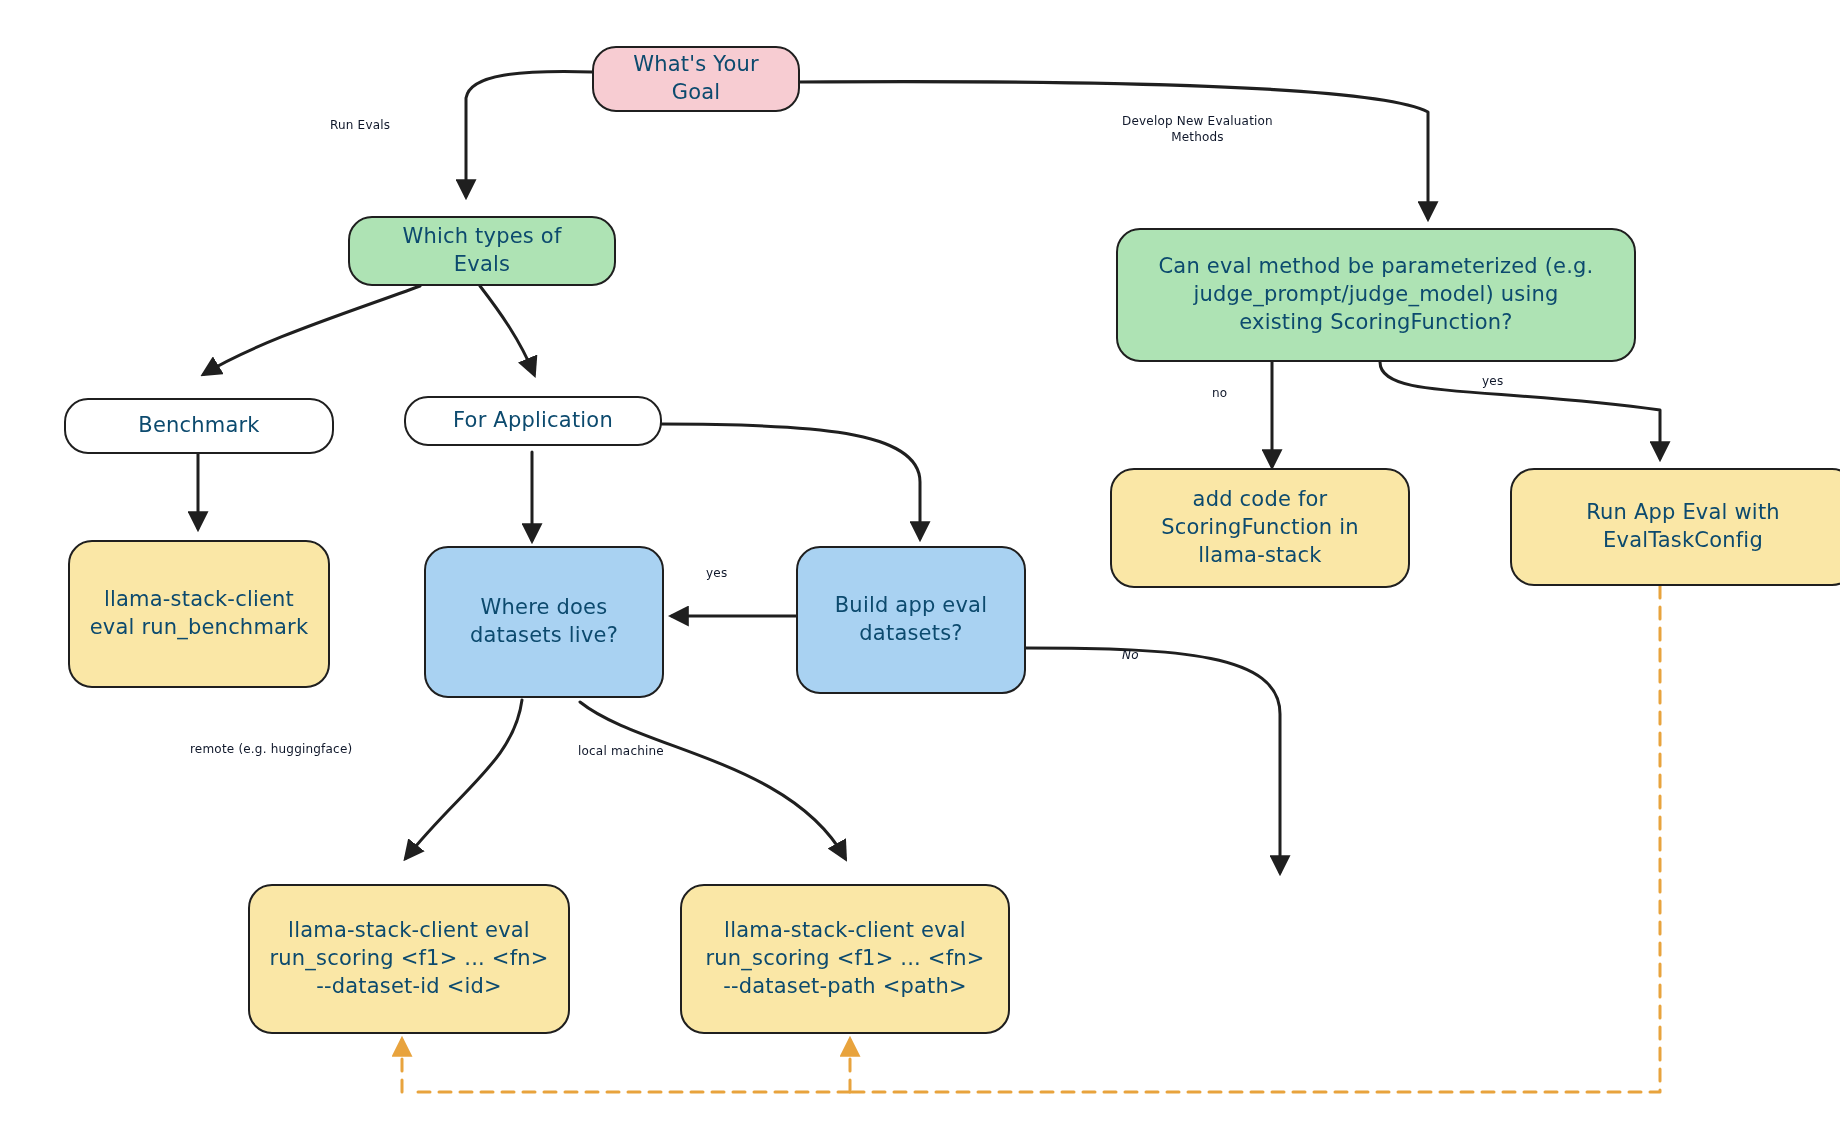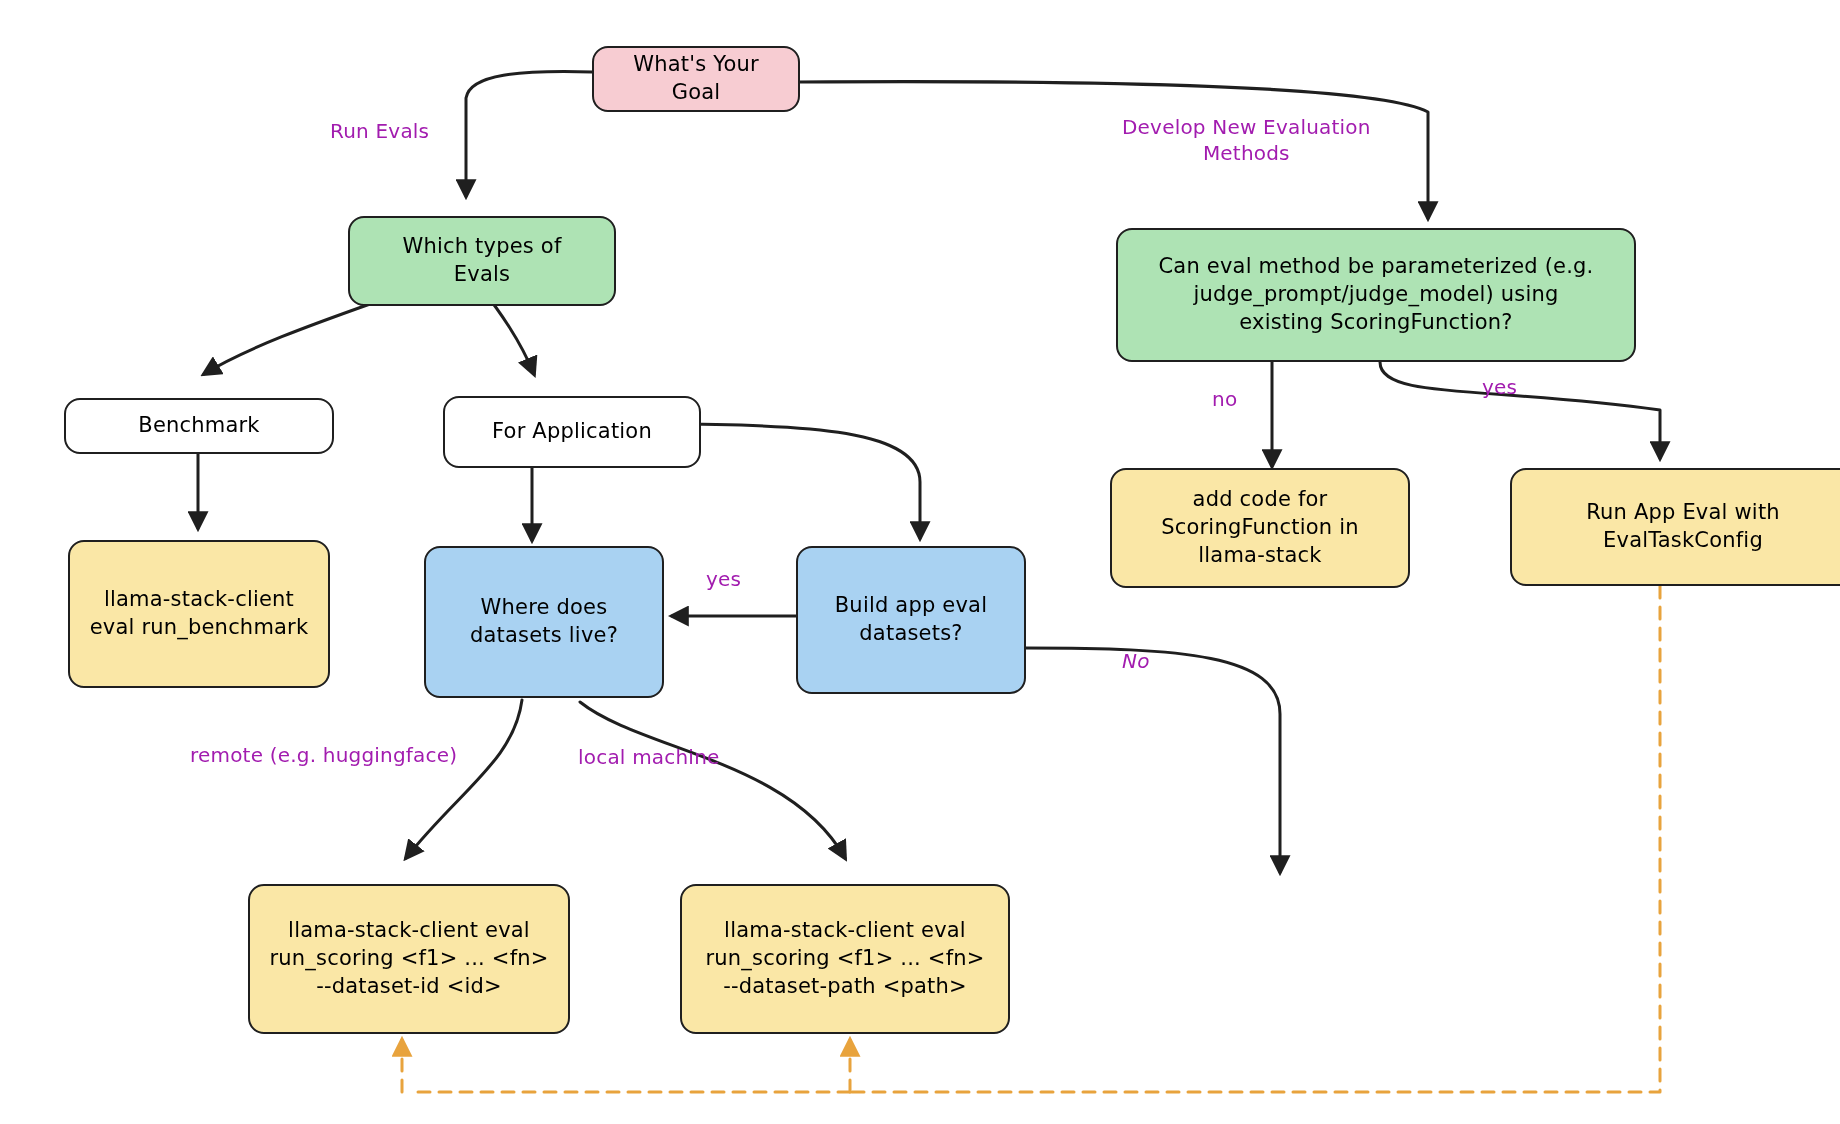--- a/index.html
+++ b/index.html
@@ -26,42 +26,42 @@
     pointer-events: none;
   }
   .node {
     position: absolute;
     box-sizing: border-box;
     display: flex;
     align-items: center;
     justify-content: center;
     text-align: center;
     border: 2.5px solid #1f1f1f;
-    border-radius: 16px;
+    border-radius: 24px;
     font-size: 21px;
     line-height: 1.32;
-    color: #000000;
+    color: #0c4a6e;
     padding: 6px 10px;
     white-space: pre-line;
     letter-spacing: 0.2px;
   }
   .node.pink   { background: #f7ccd2; }
   .node.green  { background: #aee3b4; }
   .node.yellow { background: #fae7a6; }
   .node.blue   { background: #a9d2f2; }
   .node.white  { background: #ffffff; }
   .node.dashed {
     border-style: dashed;
     border-width: 3px;
     background: #fae7a6;
   }
   .edge-label {
     position: absolute;
-    font-size: 20px;
-    color: #a21caf;
+    font-size: 12px;
+    color: #0f172a;
     white-space: pre-line;
     line-height: 1.3;
     letter-spacing: 0.2px;
   }
 </style>
 </head>
 <body>
 
 <div id="canvas">
 
@@ -108,26 +108,26 @@
       <path d="M 1660 586 L 1660 1092 L 850 1092"></path>
       <path d="M 850 1092 L 410 1092"></path>
       <path d="M 850 1092 L 850 1040" marker-end="url(#arrow-o)"></path>
       <path d="M 402 1092 L 402 1040" marker-end="url(#arrow-o)"></path>
     </g>
   </svg>
 
   <div class="node pink" style="left:592px; top:46px; width:208px; height:66px;">What's Your
 Goal</div>
 
-  <div class="node green" style="left:348px; top:216px; width:268px; height:90px;">Which types of
+  <div class="node green" style="left:348px; top:216px; width:268px; height:70px;">Which types of
 Evals</div>
 
   <div class="node white" style="left:64px; top:398px; width:270px; height:56px;">Benchmark</div>
 
-  <div class="node white" style="left:404px; top:396px; width:258px; height:72px;margin-left:39px;">For Application</div>
+  <div class="node white" style="left:404px; top:396px; width:258px; height:50px;">For Application</div>
 
   <div class="node blue" style="left:424px; top:546px; width:240px; height:152px;">Where does
 datasets live?</div>
 
   <div class="node yellow" style="left:68px; top:540px; width:262px; height:148px;">llama-stack-client
 eval run_benchmark</div>
 
   <div class="node blue" style="left:796px; top:546px; width:230px; height:148px;">Build app eval
 datasets?</div>
 

